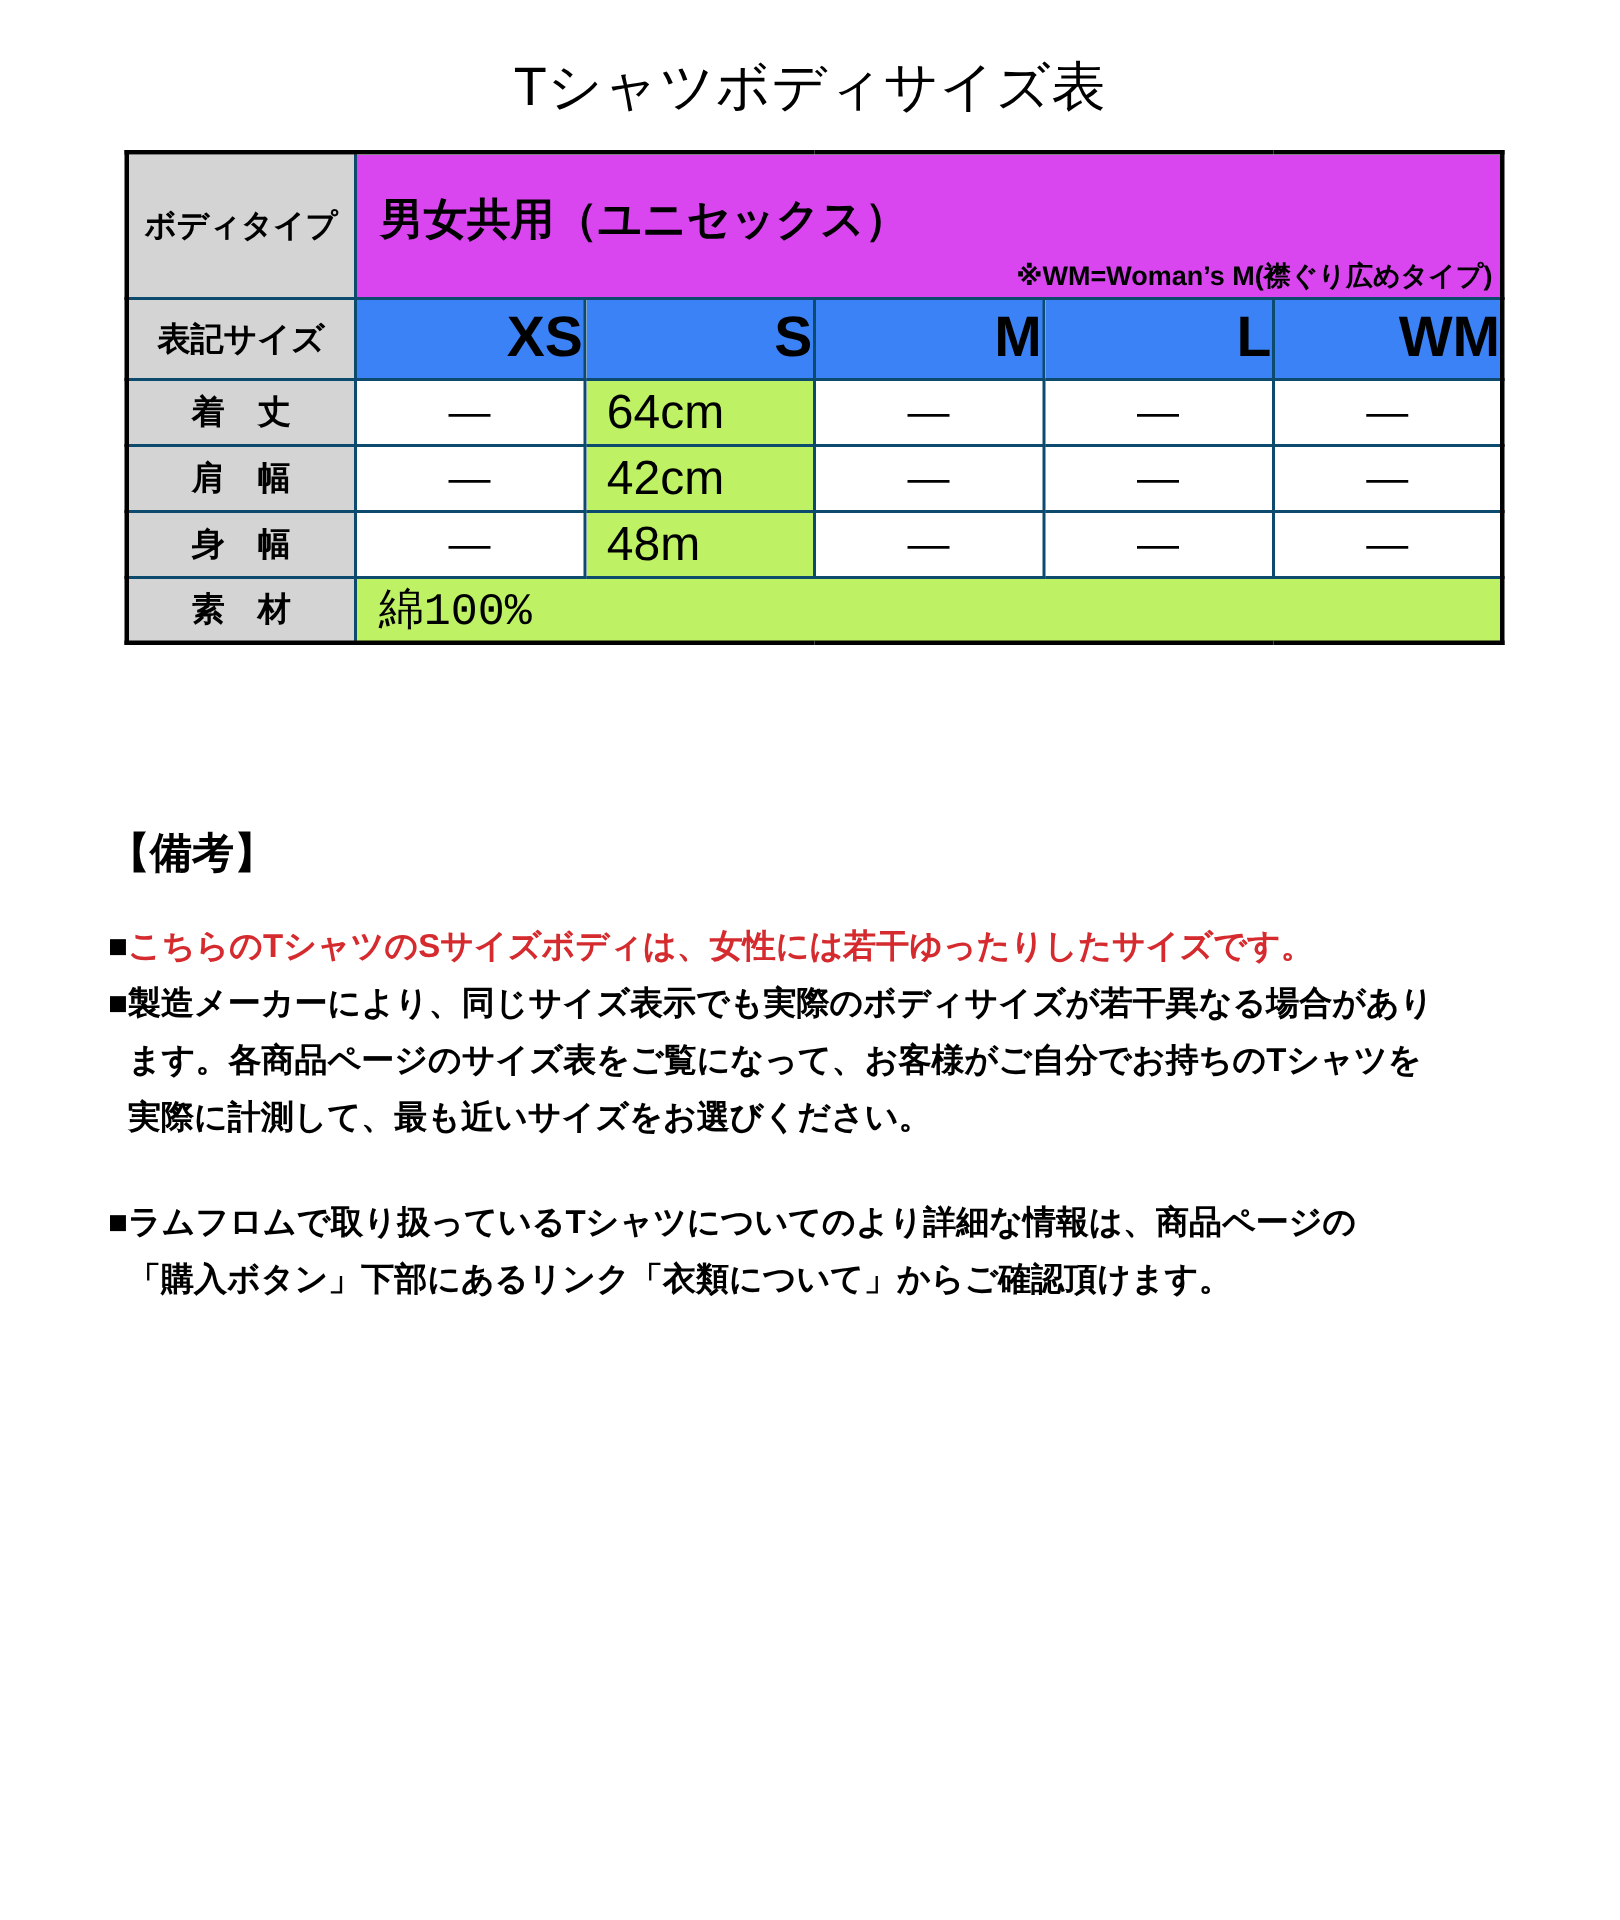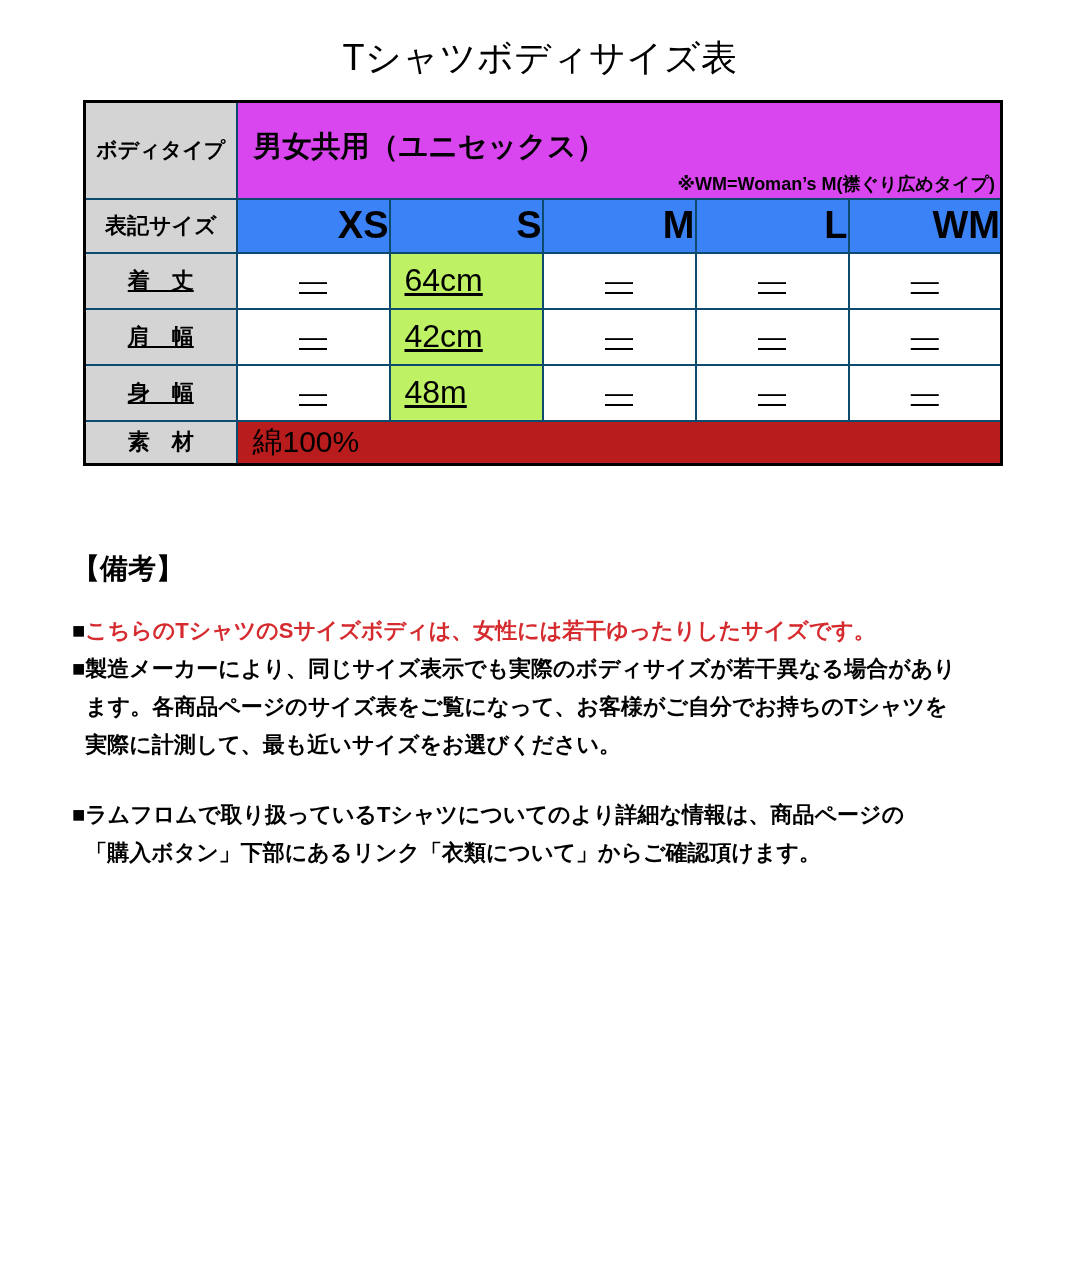--- a/index.html
+++ b/index.html
@@ -16,37 +16,37 @@
   table.size-table {
     position:absolute; left:83px; top:100px;
     border-collapse:collapse; table-layout:fixed;
     border:3px solid #000;
   }
   table.size-table td { border:2px solid #0c4a6e; vertical-align:middle; overflow:hidden; }
   col.c-label { width:152px; }
   col.c-data  { width:153px; }
   tr.r-bodytype td { height:97px; }
   tr.r-sizes td { height:54px; }
-  tr.r-meas td { height:56px;text-decoration:underline; }
+  tr.r-meas td { height:44px; }
   tr.r-material td { height:44px; }
   td.lbl {
     background:#d4d4d4; text-align:center;
     font-weight:bold; font-size:22px;
   }
   td.lbl.bt { font-size:21px; }
   td.bodytype { background:#d946ef; position:relative; padding-left:16px; }
   .bt-value { font-size:29px; font-weight:bold; margin-top:-6px; }
   .bt-note {
     position:absolute; right:5px; bottom:2px;
     font-size:18px; font-weight:bold; white-space:nowrap;
   }
   td.size-cell { background:#3b82f6; text-align:right; font-weight:bold; font-size:38px; }
   td.dash-cell { background:#ffffff; text-align:center; font-size:28px; }
   td.val-cell  { background:#bef264; text-align:left; padding-left:14px; font-size:32px; }
-  td.material-cell { background:#b91c1c; text-align:left; padding-left:15px; font-size:30px; }
+  td.material-cell { background:#bef264; text-align:left; padding-left:15px; font-size:30px;font-family:Liberation Mono, monospace; }
   .notes { position:absolute; left:72px; top:550px; width:948px; }
   .notes-heading { font-size:28px; font-weight:bold; line-height:38px; margin-bottom:24px; }
   .note { display:flex; align-items:flex-start; font-size:22px; font-weight:bold; line-height:38px; }
   .note .bullet { flex:0 0 auto; color:#000; }
   .note .txt { white-space:pre-line; }
   .note-1 { margin-bottom:32px; }
   .note-2 { margin-bottom:28px; }
   .note.red-note .txt { color:#d52b2f; }
 </style>
 </head>

